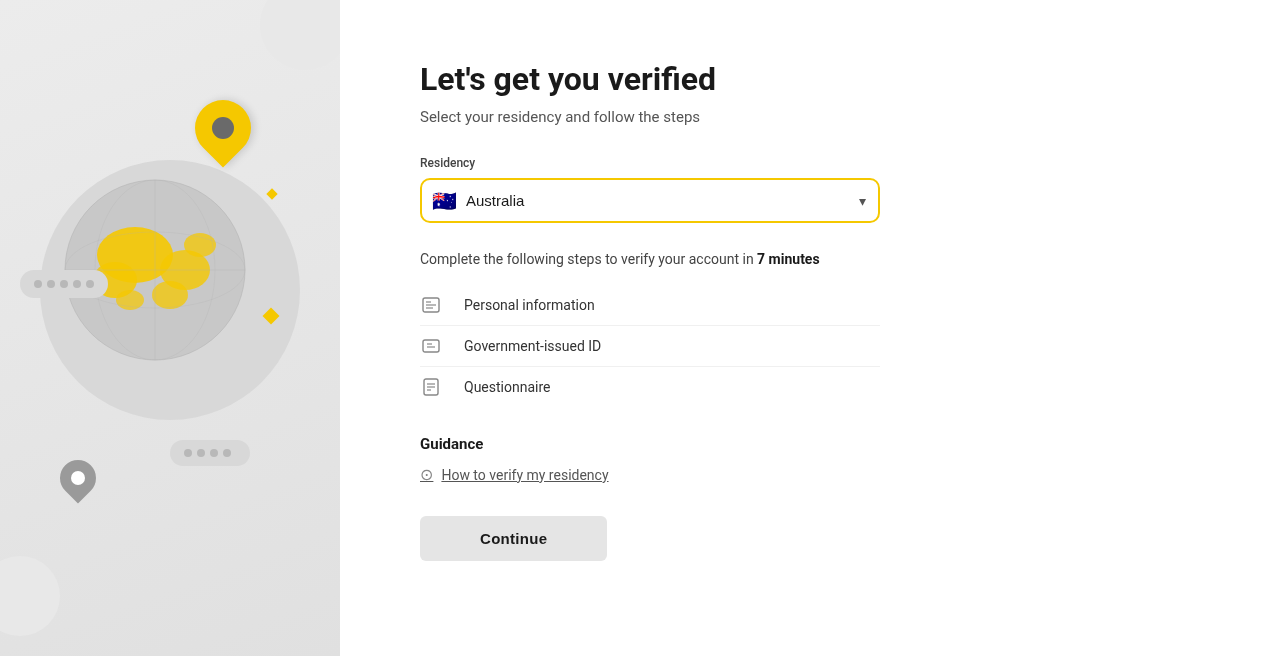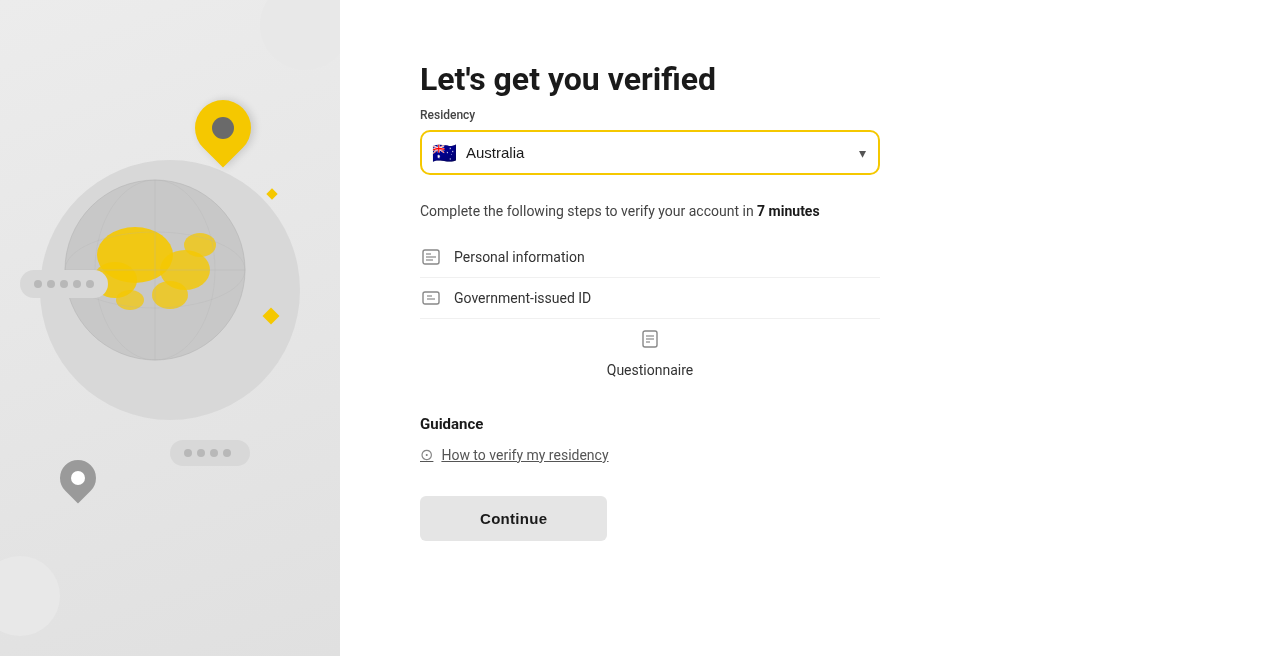--- a/index.html
+++ b/index.html
@@ -260,29 +260,28 @@
       color: #1a1a1a;
     }
 
     .steps-list {
       list-style: none;
       margin-bottom: 28px;
     }
     .steps-list li {
       display: flex;
       align-items: center;
-      gap: 12px;
+      gap: 22px;
       padding: 9px 0;
       border-bottom: 1px solid #f0f0f0;
       font-size: 14px;
       color: #333;
     }
     .steps-list li:last-child {
       border-bottom: none;
-      flex-direction: column;
     }
     .step-icon {
       width: 22px;
       height: 22px;
       display: flex;
       align-items: center;
       justify-content: center;
       color: #888;
       font-size: 16px;
       flex-shrink: 0;
@@ -379,20 +378,21 @@
 
   <div class="diamond"></div>
   <div class="diamond2"></div>
 </div>
 
 <div class="right-panel">
   <div class="content">
 
     <h1 class="page-title">Let's get you verified</h1>
 
+    <p class="page-subtitle">Select your residency and follow the steps</p>
 
     <div class="field-label">Residency</div>
 
     <div class="residency-select-wrapper">
       <span class="flag-wrapper">🇦🇺</span>
       <select class="residency-select">
         <option>Australia</option>
         <option>United States</option>
         <option>United Kingdom</option>
         <option>Canada</option>

